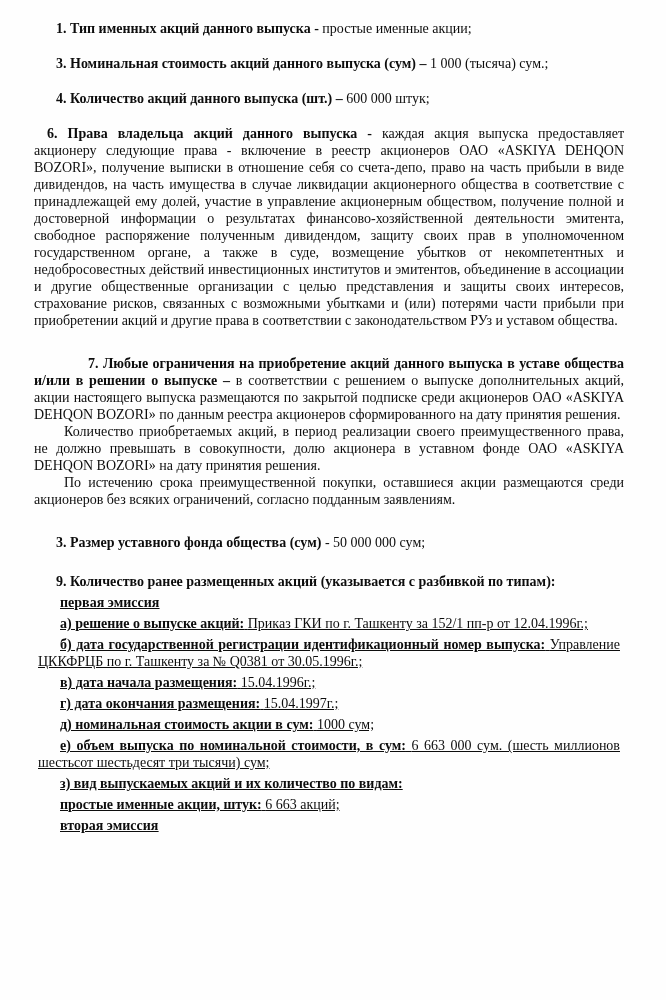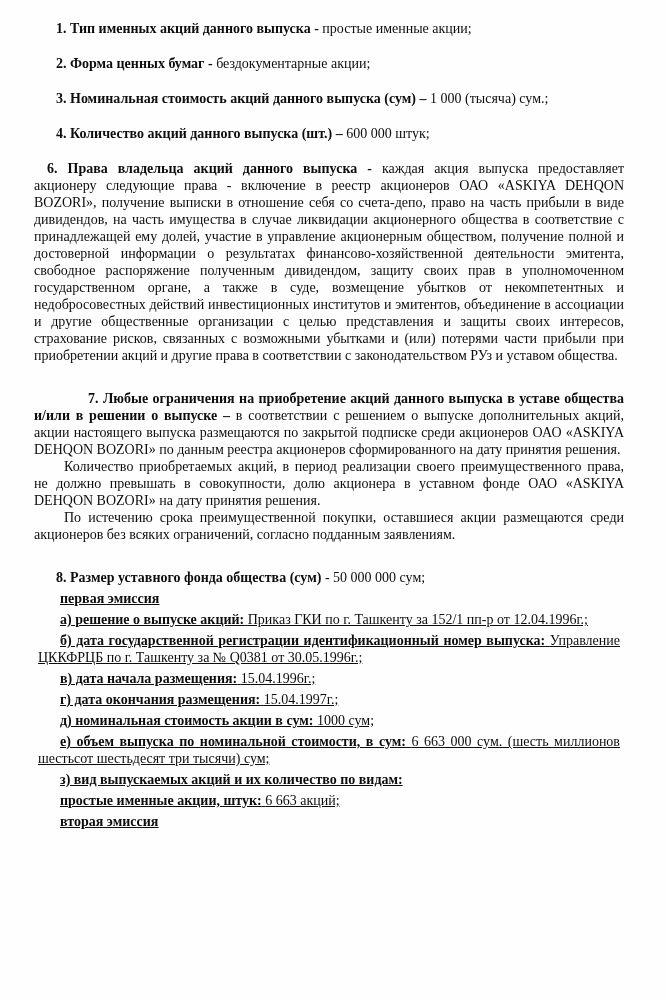--- a/index.html
+++ b/index.html
@@ -32,35 +32,35 @@
   
   .sub { text-indent: 22px; margin: 4px; text-decoration: underline; }
 </style>
 </head>
 <body>
 
 <div class="page">
 
   <p class="item"><b>1. Тип именных акций данного выпуска -</b> <span>простые именные акции;</span></p>
 
-  <p class="item"><b>2. Форма ценных бумаг -</b> <span>бездокументарные акции;</span></p>
 
   <p class="item"><b>3. Номинальная стоимость акций данного выпуска (сум) –</b> <span>1 000 (тысяча) сум.;</span></p>
 
   <p class="item"><b>4. Количество акций данного выпуска (шт.) –</b> <span>600 000 штук;</span></p>
 
 
   <p class="p6"><b>6. Права владельца акций данного выпуска -</b> <span>каждая акция выпуска предоставляет акционеру следующие права - включение в реестр акционеров ОАО «ASKIYA DEHQON BOZORI», получение выписки в отношение себя со счета-депо, право на часть прибыли в виде дивидендов, на часть имущества в случае ликвидации акционерного общества в соответствие с принадлежащей ему долей, участие в управление акционерным обществом, получение полной и достоверной информации о результатах финансово-хозяйственной деятельности эмитента, свободное распоряжение полученным дивидендом, защиту своих прав в уполномоченном государственном органе, а также в суде, возмещение убытков от некомпетентных и недобросовестных действий инвестиционных институтов и эмитентов, объединение в ассоциации и другие общественные организации с целью представления и защиты своих интересов, страхование рисков, связанных с возможными убытками и (или) потерями части прибыли при приобретении акций и другие права в соответствии с законодательством РУз и уставом общества.</span></p>
 
   <p class="p7"><b>7. Любые ограничения на приобретение акций данного выпуска в уставе общества и/или в решении о выпуске –</b> <span>в соответствии с решением о выпуске дополнительных акций, акции настоящего выпуска размещаются по закрытой подписке среди акционеров ОАО «ASKIYA DEHQON BOZORI» по данным реестра акционеров сформированного на дату принятия решения.</span></p>
   <p class="ind30">Количество приобретаемых акций, в период реализации своего преимущественного права, не должно превышать в совокупности, долю акционера в уставном фонде ОАО «ASKIYA DEHQON BOZORI» на дату принятия решения.</p>
   <p class="ind30">По истечению срока преимущественной покупки, оставшиеся акции размещаются среди акционеров без всяких ограничений, согласно подданным заявлениям.</p>
 
-  <p class="gap8"><b>8. Размер уставного фонда общества (сум)</b> <span>- 50 000 000 сум;</span></p>
+  <p class="gap8"><b>3. Размер уставного фонда общества (сум)</b> <span>- 50 000 000 сум;</span></p>
 
+  <p class="gap9"><b>9. Количество ранее размещенных акций (указывается с разбивкой по типам):</b></p>
 
   <p class="sub"><b class="u">первая эмиссия</b></p>
 
   <p class="sub"><b>а) решение о выпуске акций:</b> <span>Приказ ГКИ по г. Ташкенту за 152/1 пп-р от 12.04.1996г.;</span></p>
 
   <p class="sub"><b>б) дата государственной регистрации идентификационный номер выпуска:</b> <span>Управление ЦККФРЦБ по г. Ташкенту за № Q0381 от 30.05.1996г.;</span></p>
 
   <p class="sub"><b>в) дата начала размещения:</b> <span>15.04.1996г.;</span></p>
 
   <p class="sub"><b>г) дата окончания размещения:</b> <span>15.04.1997г.;</span></p>

